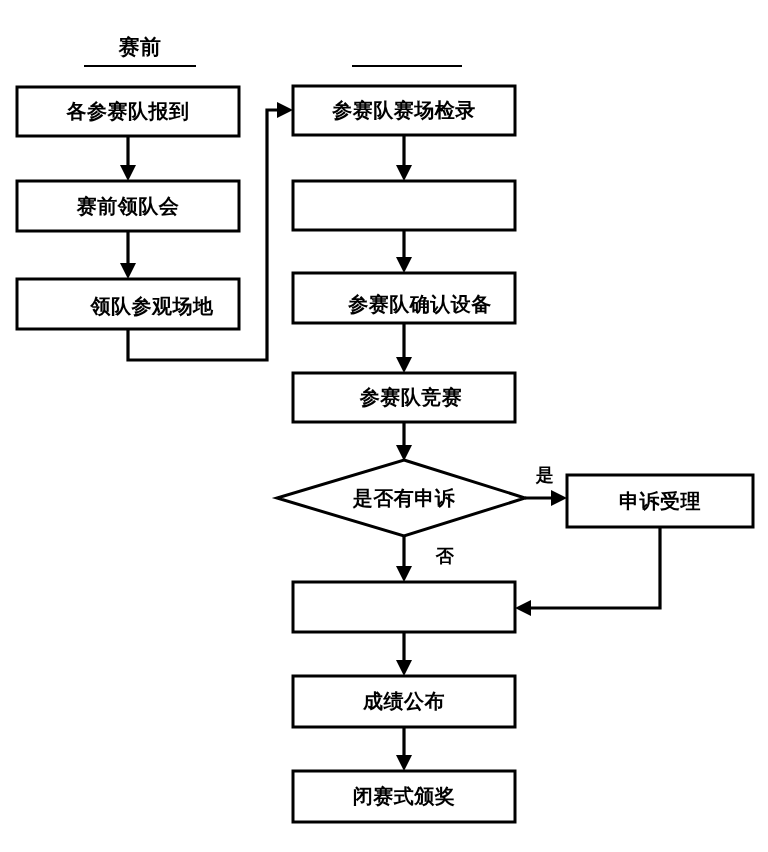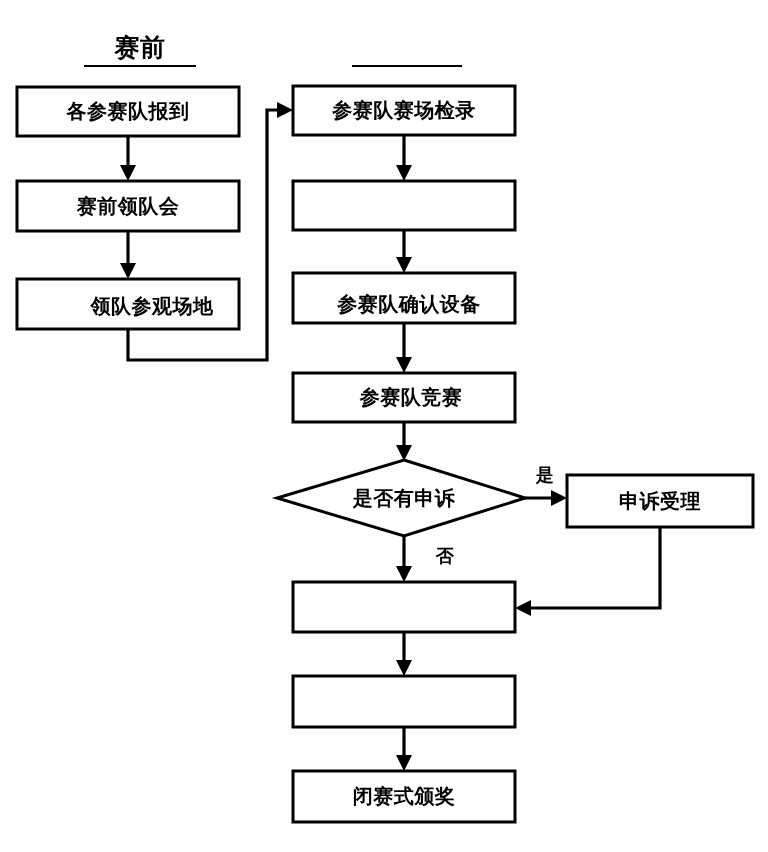--- a/index.html
+++ b/index.html
@@ -61,21 +61,21 @@
     letter-spacing: 0.5px;
     -webkit-font-smoothing: none;
   }
   .box-label {
     font-size: 20px;
   }
   .diamond-label {
     font-size: 20px;
   }
   .header-label {
-    font-size: 25px;
+    font-size: 21px;
     font-weight: bold;
   }
   .edge-label {
     font-size: 18px;
     font-weight: bold;
   }
 </style>
 </head>
 <body>
 
@@ -140,25 +140,26 @@
     <polygon class="arrowhead" points="404,771 396,755 412,755"></polygon>
   </svg>
 
   <div class="node-text header-label" style="left:64px;  top:30px;  width:152px; height:34px;">赛前</div>
 
   <div class="node-text box-label" style="left:17px;  top:87px;  width:222px; height:49px;border-radius:11px;">各参赛队报到</div>
   <div class="node-text box-label" style="left:17px;  top:181px; width:222px; height:50px;">赛前领队会</div>
   <div class="node-text box-label" style="left:17px;  top:279px; width:222px; height:54px;margin-left:24px;">领队参观场地</div>
 
   <div class="node-text box-label" style="left:293px; top:86px;  width:222px; height:49px;">参赛队赛场检录</div>
-  <div class="node-text box-label" style="left:298px; top:273px; width:222px; height:62px;">参赛队确认设备</div>
+  <div class="node-text box-label" style="left:309px; top:273px; width:222px; height:62px;">参赛队确认设备</div>
   <div class="node-text box-label" style="left:293px; top:373px; width:222px; height:49px;margin-left:7px;">参赛队竞赛</div>
 
   <div class="node-text diamond-label" style="left:289px; top:478px; width:230px; height:40px;">是否有申诉</div>
 
   <div class="node-text box-label" style="left:567px; top:475px; width:186px; height:52px;">申诉受理</div>
 
+  <div class="node-text box-label" style="left:293px; top:676px; width:222px; height:51px;">成绩公布</div>
   <div class="node-text box-label" style="left:293px; top:771px; width:222px; height:51px;">闭赛式颁奖</div>
 
   <div class="node-text edge-label" style="left:530px; top:462px; width:30px; height:26px;">是</div>
   <div class="node-text edge-label" style="left:430px; top:543px; width:30px; height:26px;">否</div>
 
 </div>
 
 </body></html>

